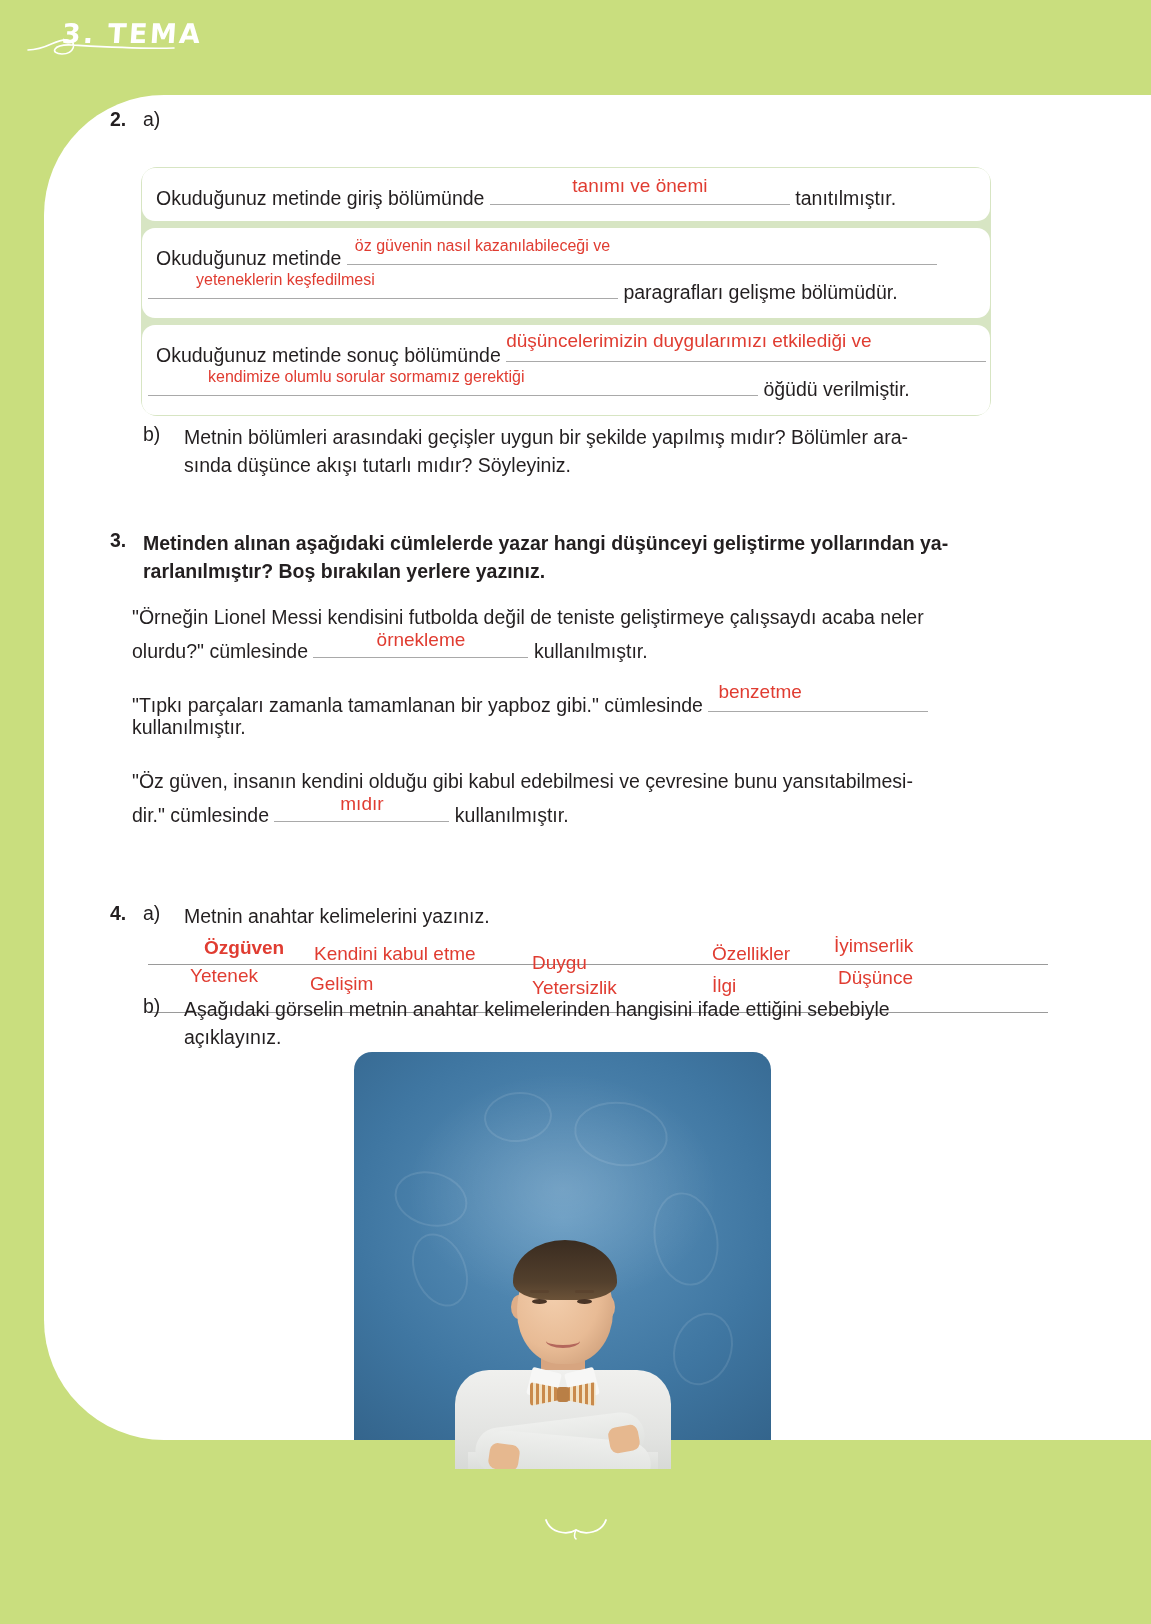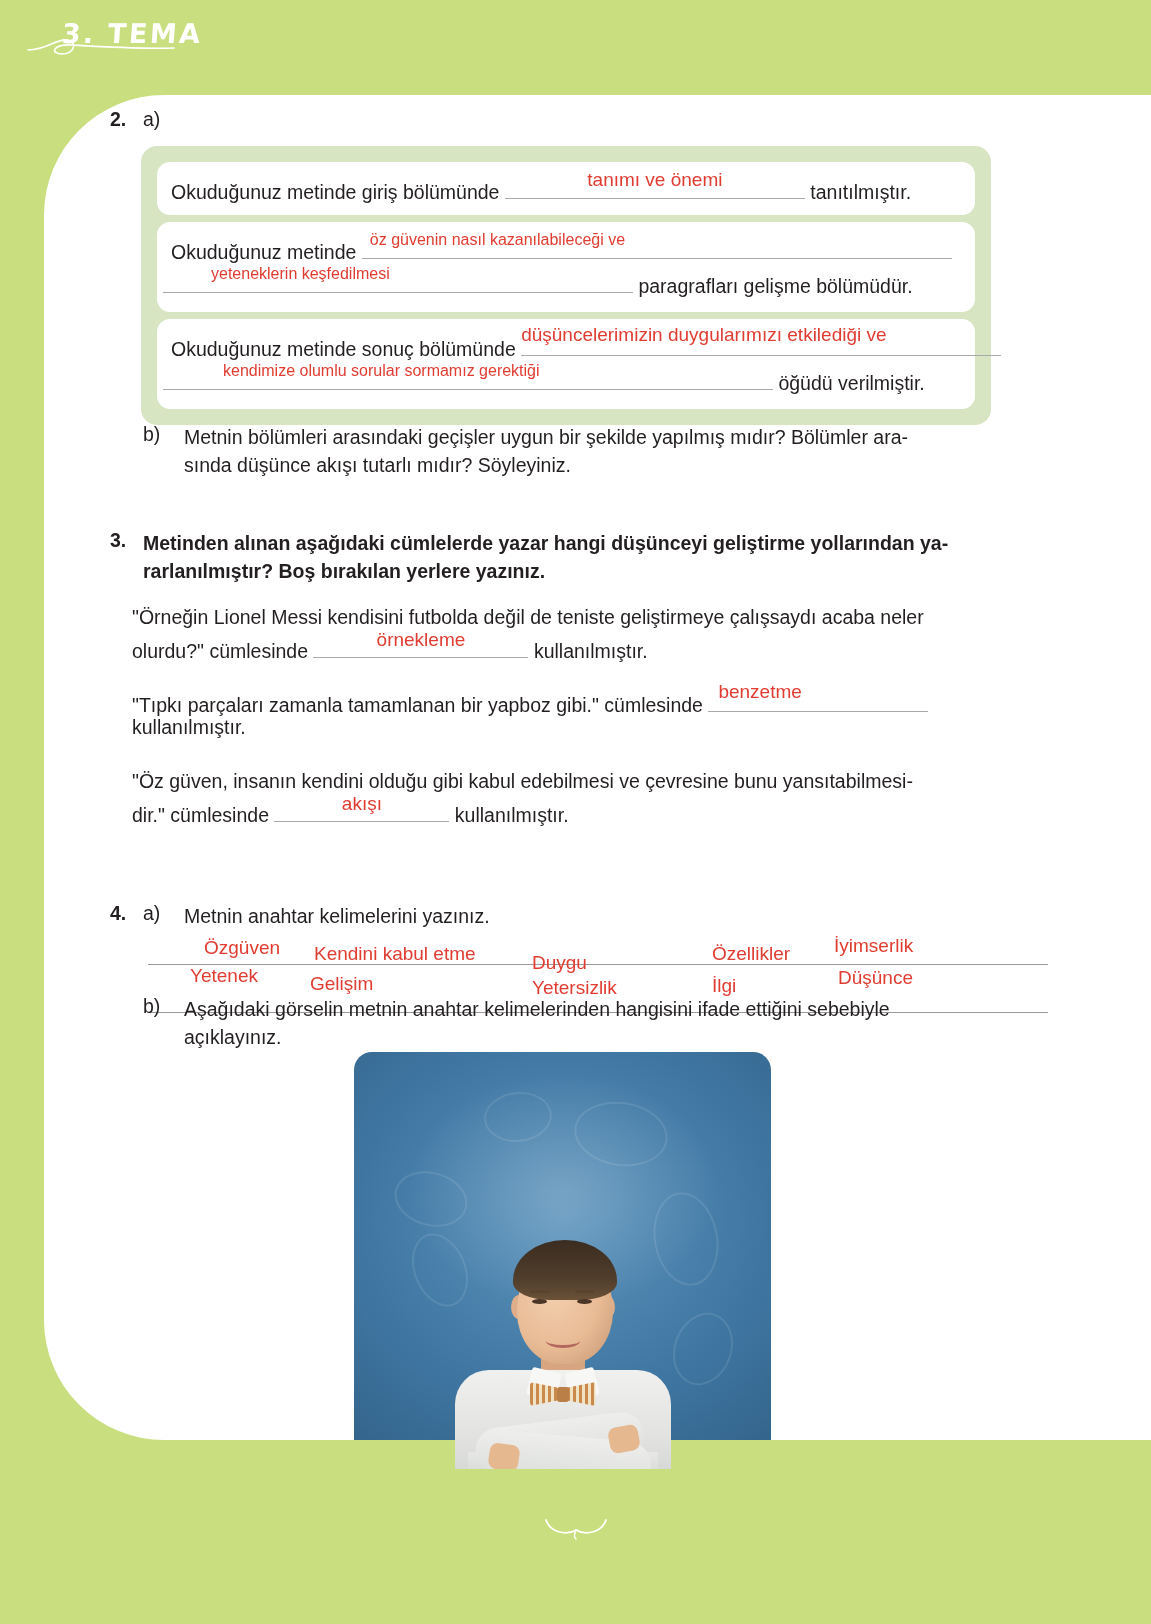--- a/index.html
+++ b/index.html
@@ -84,25 +84,25 @@
     color: #231f20;
   }
   .bold-q {
     font-weight: bold;
   }
 
   
   .green-panel {
     position: absolute;
     left: 97px;
-    top: 51px;
+    top: 72px;
     width: 850px;
     background: #d7e5c3;
     border-radius: 16px;
-    padding: 16px;
+    padding: 1px;
     box-sizing: border-box;
   }
   .white-row {
     position: relative;
     background: #ffffff;
     border-radius: 13px;
     box-sizing: border-box;
     margin-bottom: 7px;
     padding: 10px 14px;
   }
@@ -455,33 +455,33 @@
         <span class="blank" style="width:220px;">
           <span class="ans-over" style="left:10px; bottom:5px;">benzetme</span>
         </span>
       </div>
       <div class="q-line" style="left:88px; top:618px;">kullanılmıştır.</div>
 
       <div class="q-line" style="left:88px; top:672px;">"Öz güven, insanın kendini olduğu gibi kabul edebilmesi ve çevresine bunu yansıtabilmesi-</div>
       <div class="q-line" style="left:88px; top:700px;">
         <span>dir." cümlesinde</span>
         <span class="blank" style="width:175px;">
-          <span class="ans-c">akışı</span>
+          <span class="ans-c">mıdır</span>
         </span>
         <span>kullanılmıştır.</span>
       </div>
 
       <div class="q-num" style="left:66px; top:807px;">4.</div>
       <div class="q-sub" style="left:99px; top:807px;">a)</div>
       <div class="q-line" style="left:140px; top:807px;">Metnin anahtar kelimelerini yazınız.</div>
 
       <div class="kw-rule" style="left:104px; top:869px; width:900px;"></div>
       <div class="kw-rule" style="left:104px; top:917px; width:900px;"></div>
 
-      <div class="kw" style="left:160px; top:842px;">Özgüven</div>
+      <div class="kw" style="left:160px; top:842px;font-weight:bold;">Özgüven</div>
       <div class="kw" style="left:270px; top:848px;">Kendini kabul etme</div>
       <div class="kw" style="left:488px; top:857px;">Duygu</div>
       <div class="kw" style="left:668px; top:848px;">Özellikler</div>
       <div class="kw" style="left:790px; top:840px;">İyimserlik</div>
 
       <div class="kw" style="left:146px; top:870px;">Yetenek</div>
       <div class="kw" style="left:266px; top:878px;">Gelişim</div>
       <div class="kw" style="left:488px; top:882px;">Yetersizlik</div>
       <div class="kw" style="left:668px; top:880px;">İlgi</div>
       <div class="kw" style="left:794px; top:872px;">Düşünce</div>

